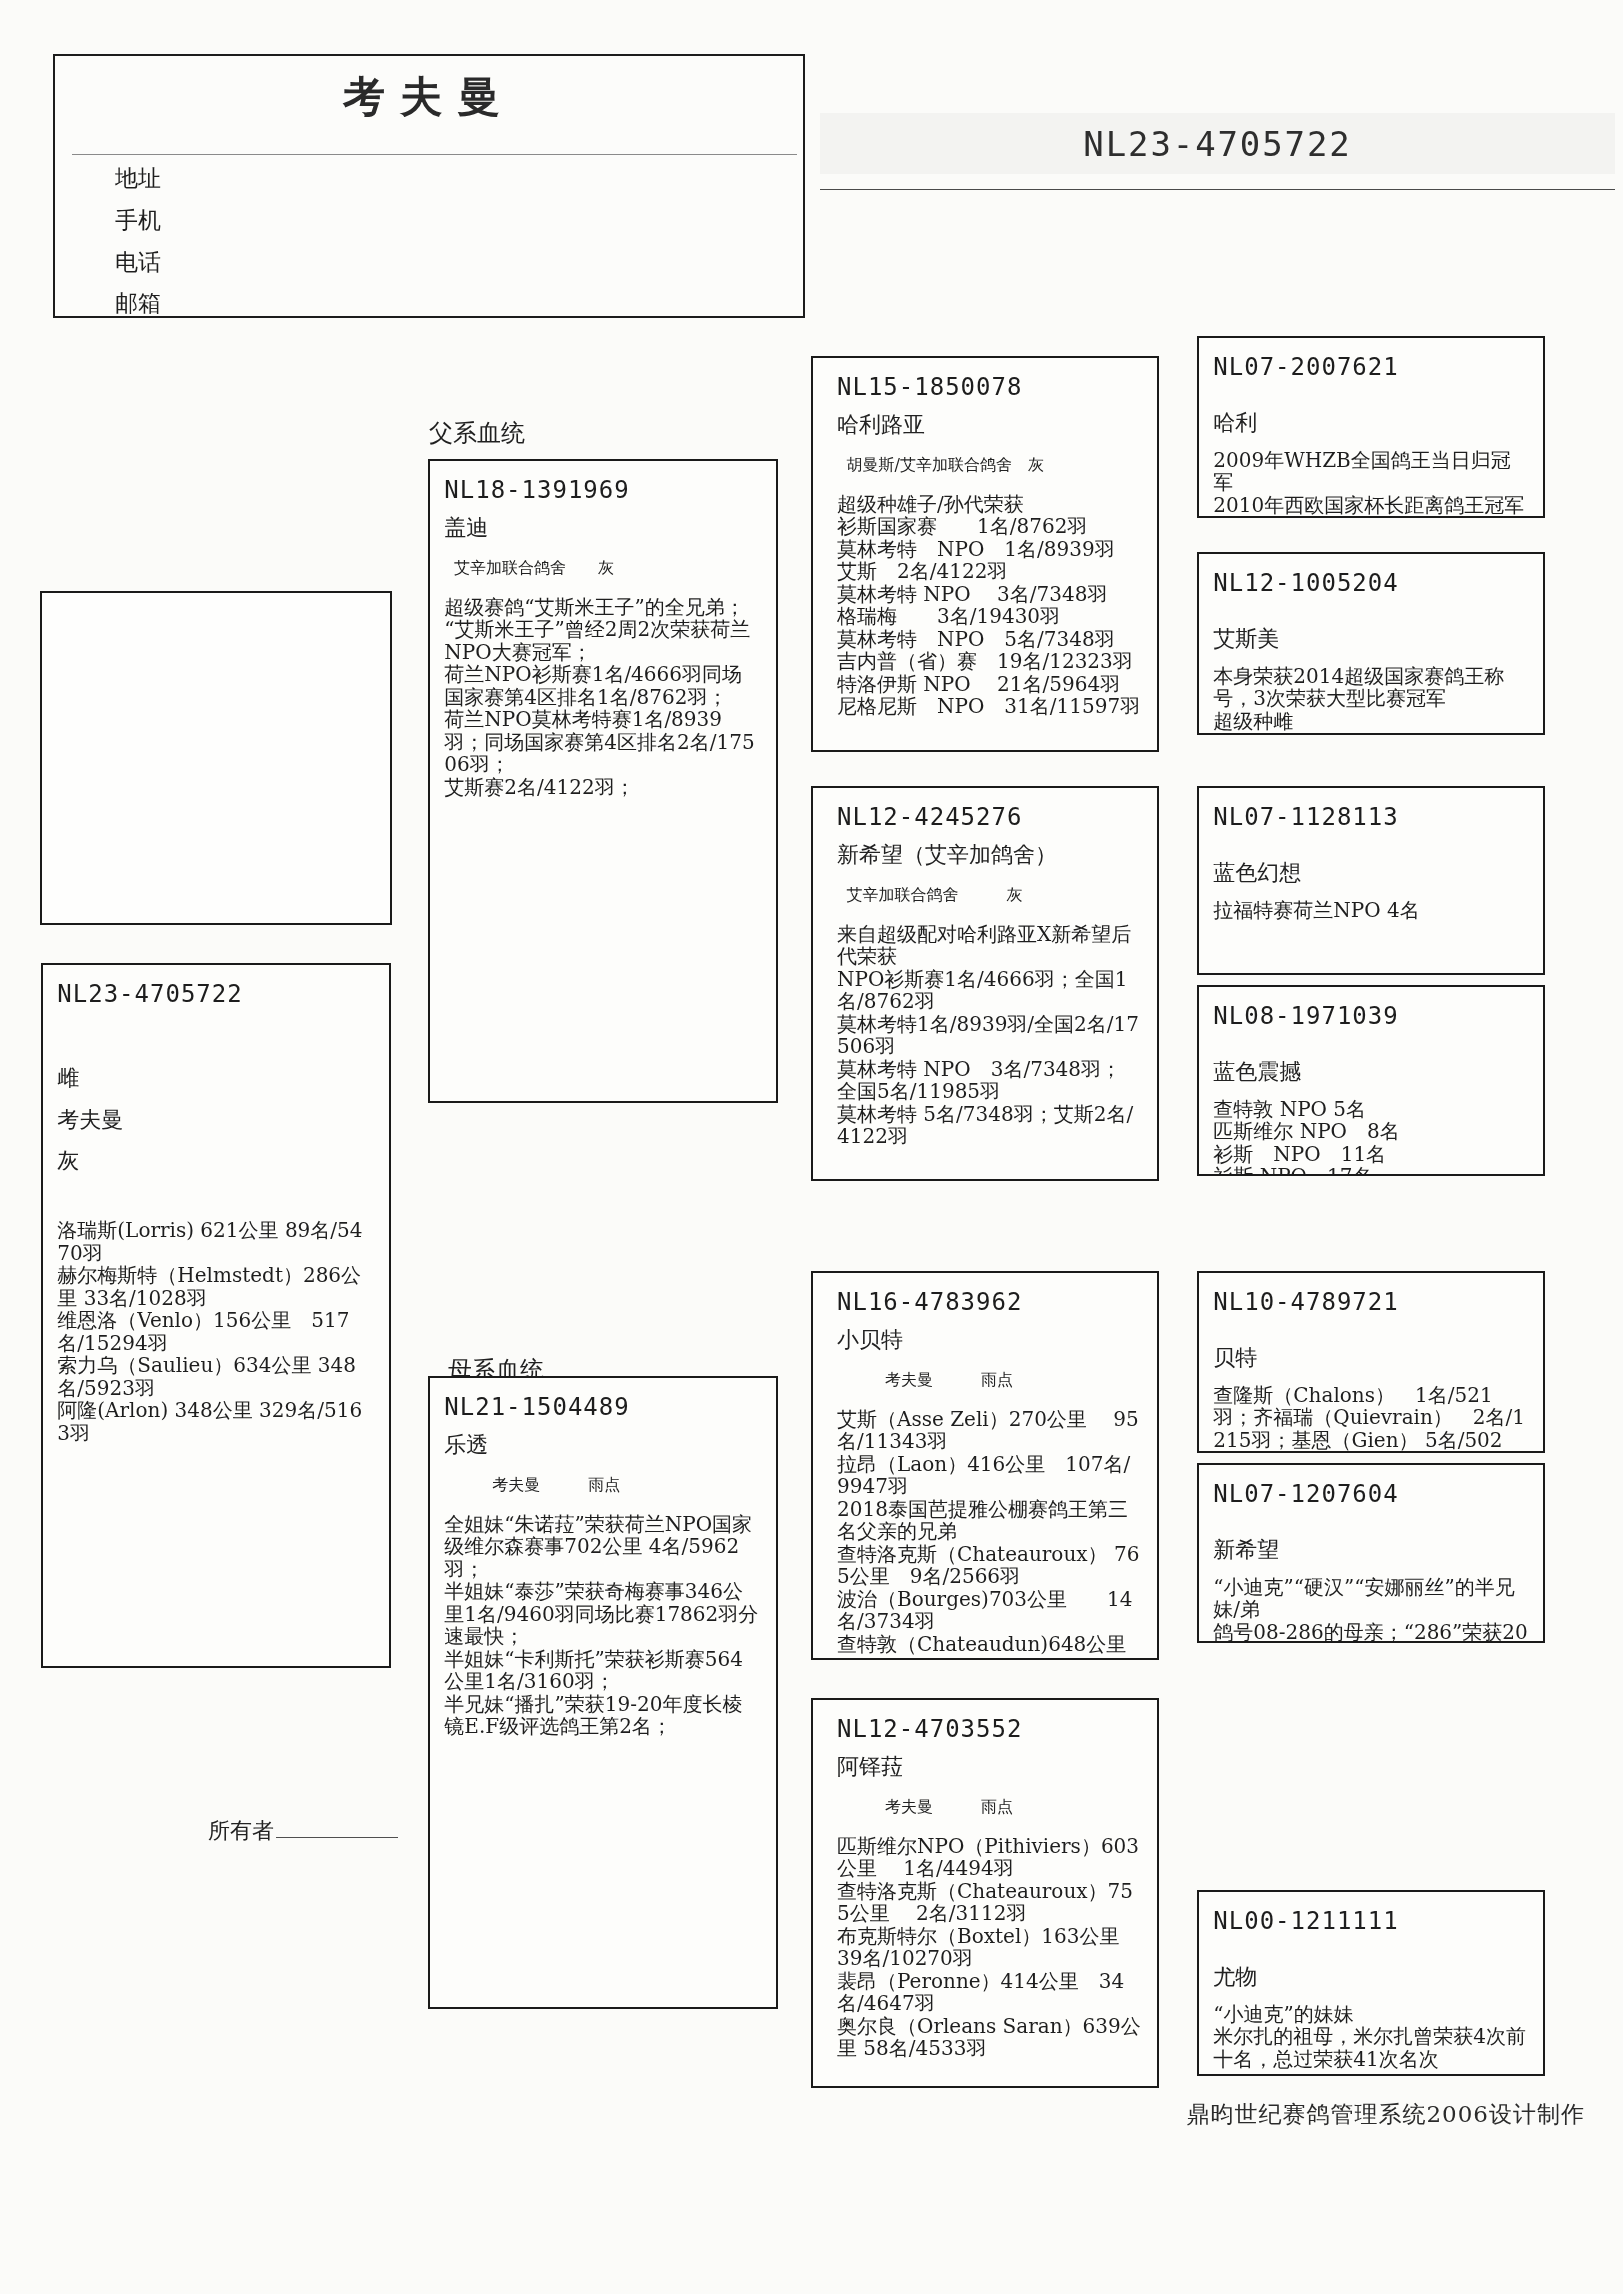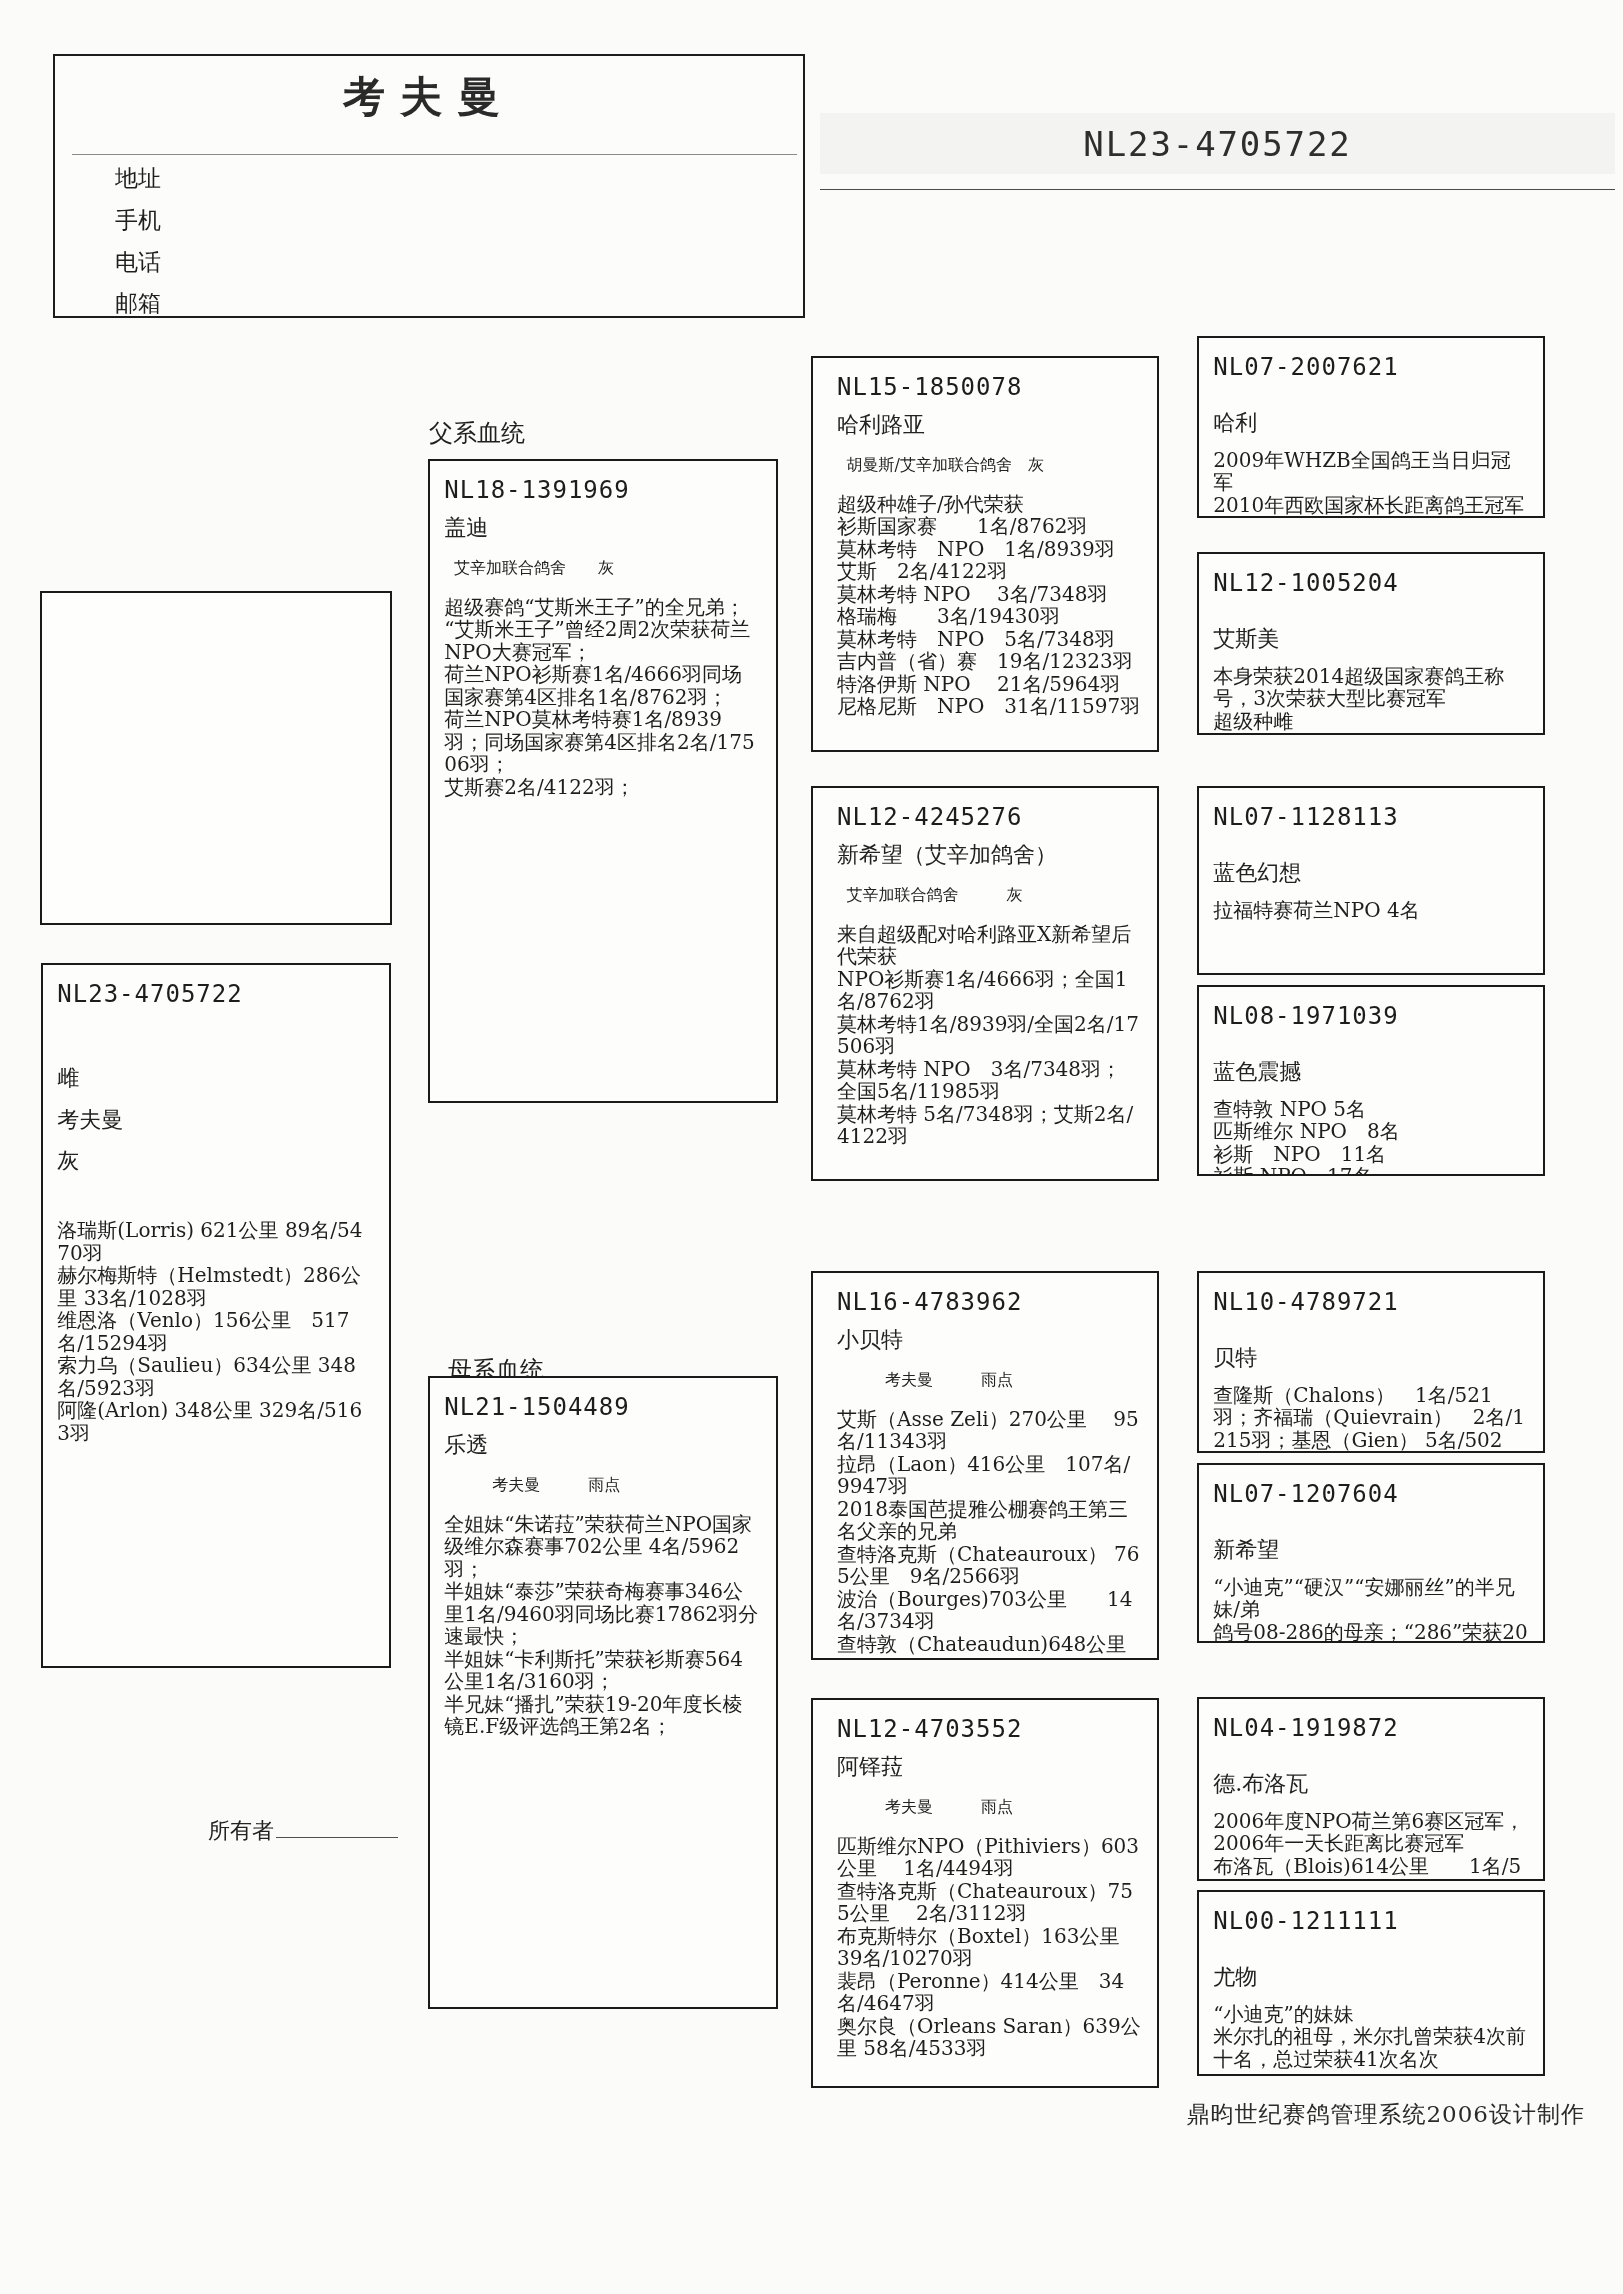--- a/index.html
+++ b/index.html
@@ -261,28 +261,20 @@
       </div>
   </div>
   <div class="pbox gg gg5">
     <div class="ring">NL07-1207604</div>
     <div class="pname">新希望</div>
     <div class="details">
         <div class="line">“小迪克”“硬汉”“安娜丽丝”的半兄妹/弟</div>
         <div class="line">鸽号08-286的母亲；“286”荣获2009年度“拉斐特”（La Fert)496公里</div>
       </div>
   </div>
-  <div class="pbox gg gg6">
-    <div class="ring">NL04-1919872</div>
-    <div class="pname">德.布洛瓦</div>
-    <div class="details">
-        <div class="line">2006年度NPO荷兰第6赛区冠军，2006年一天长距离比赛冠军</div>
-        <div class="line">布洛瓦（Blois)614公里　　1名/5971羽</div>
-      </div>
-  </div>
   <div class="pbox gg gg7">
     <div class="ring">NL00-1211111</div>
     <div class="pname">尤物</div>
     <div class="details">
         <div class="line">“小迪克”的妹妹</div>
         <div class="line">米尔扎的祖母，米尔扎曾荣获4次前十名，总过荣获41次名次</div>
       </div>
   </div>
 
   <div class="owner-row">

